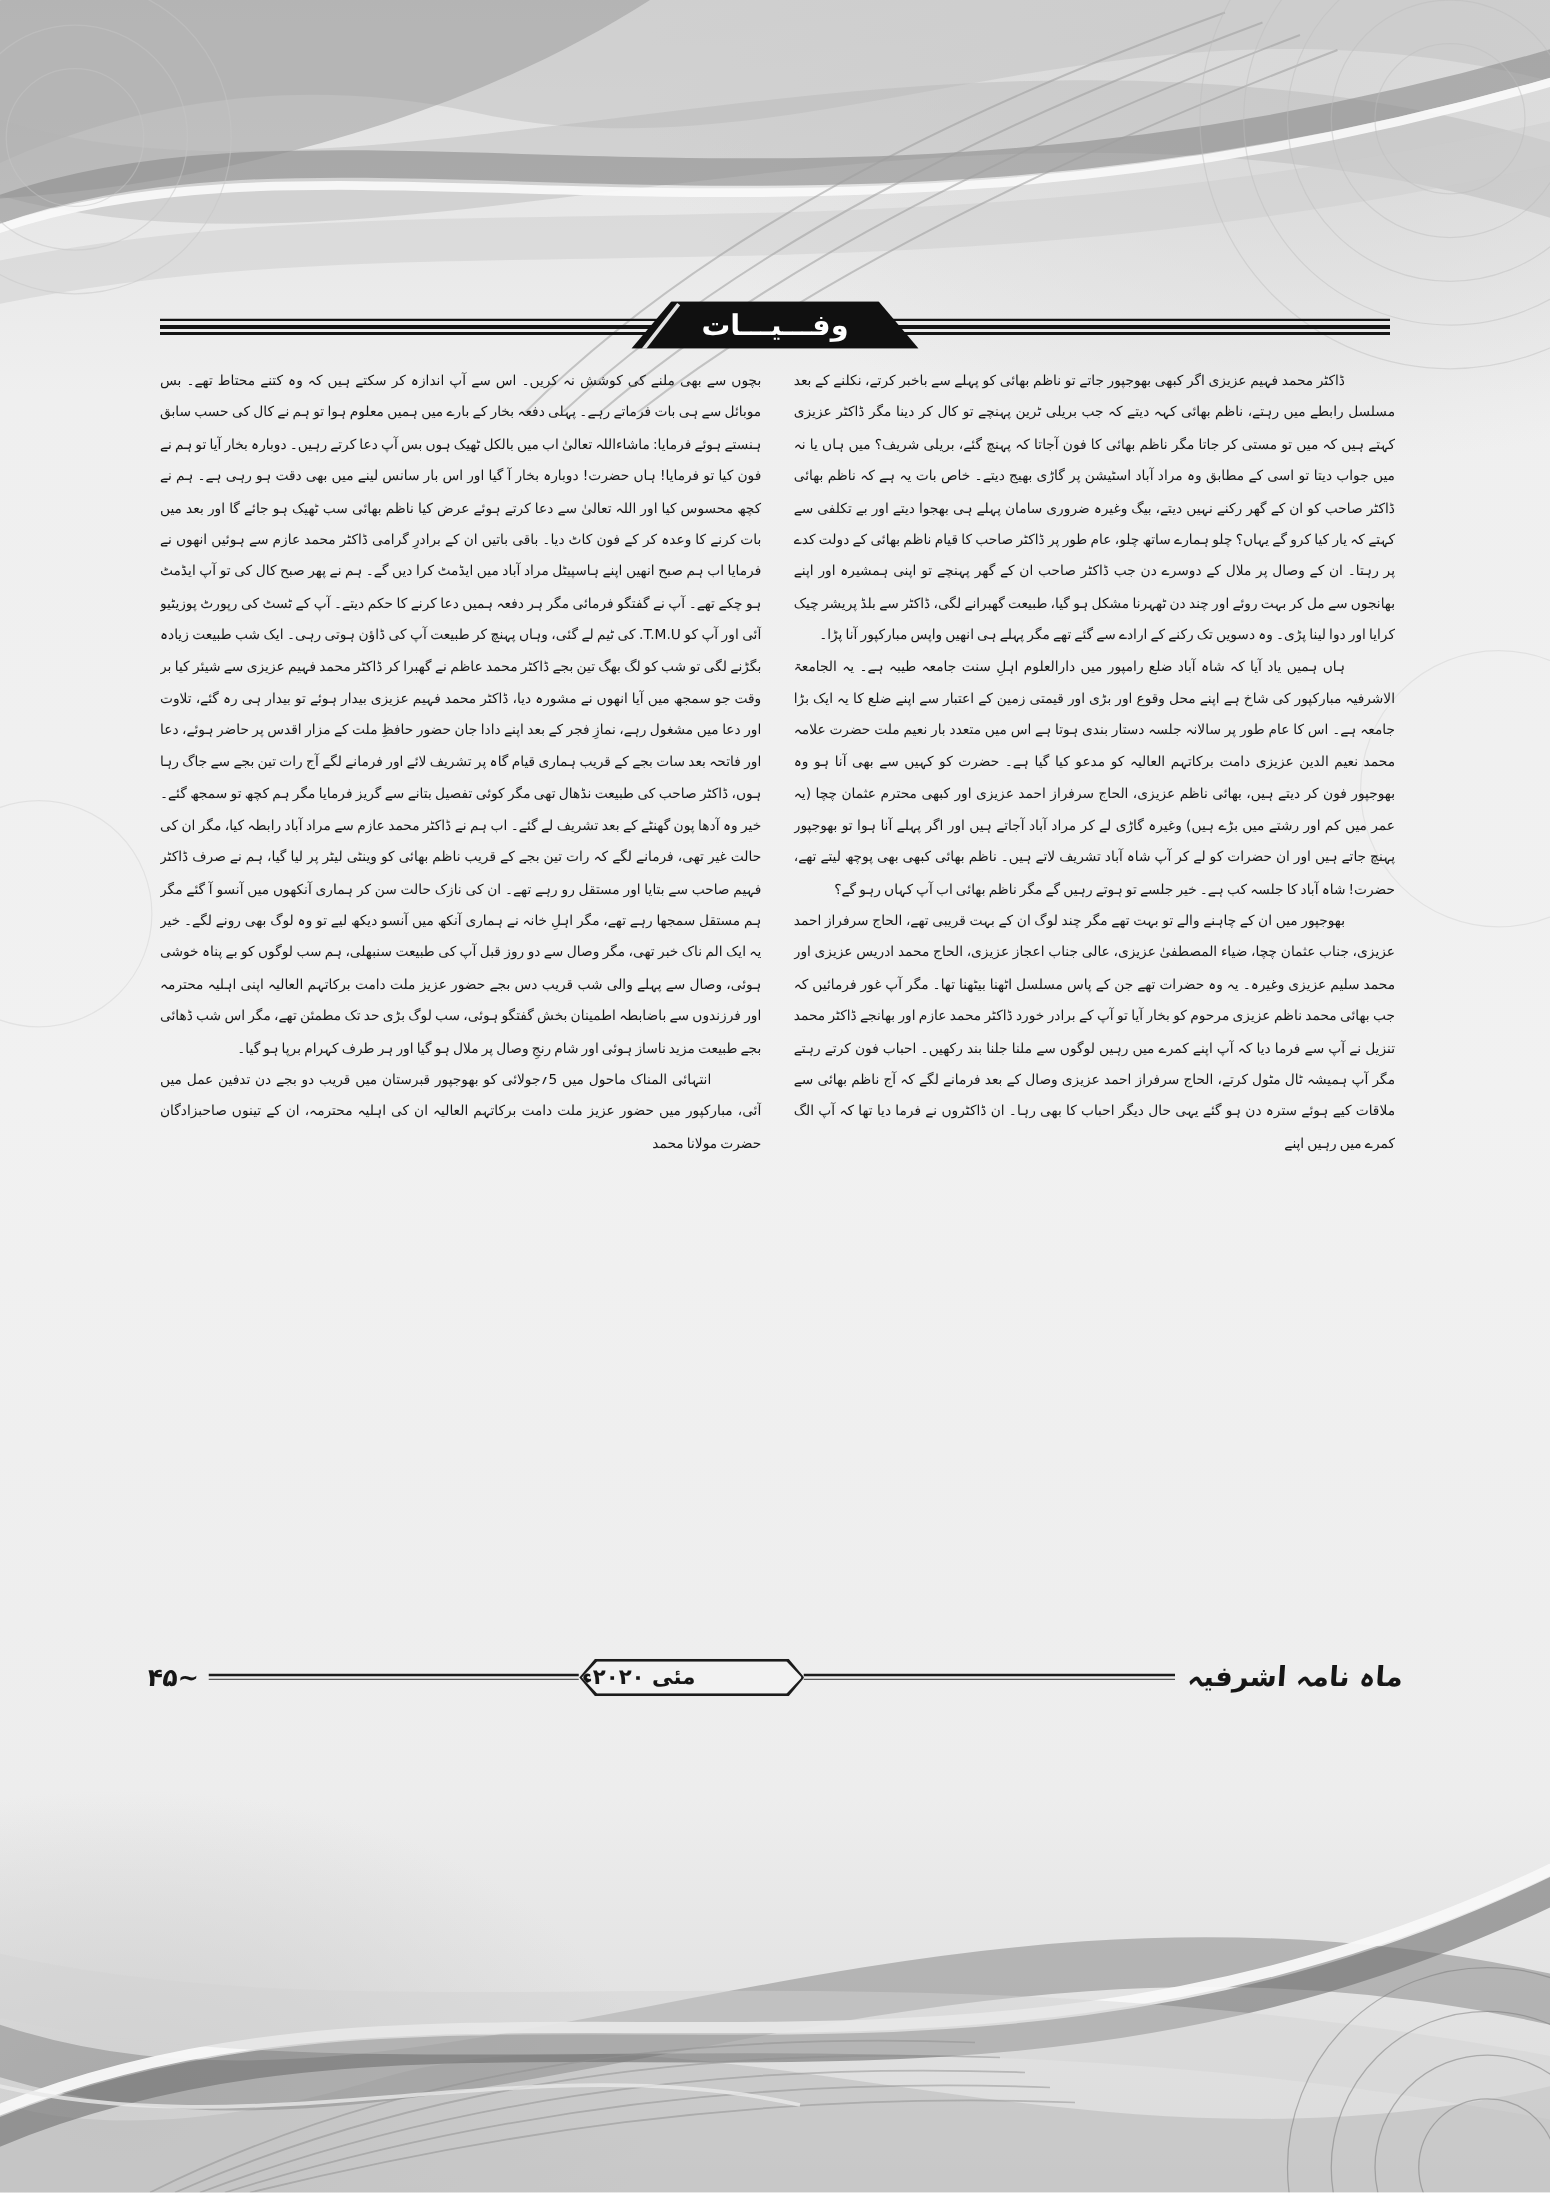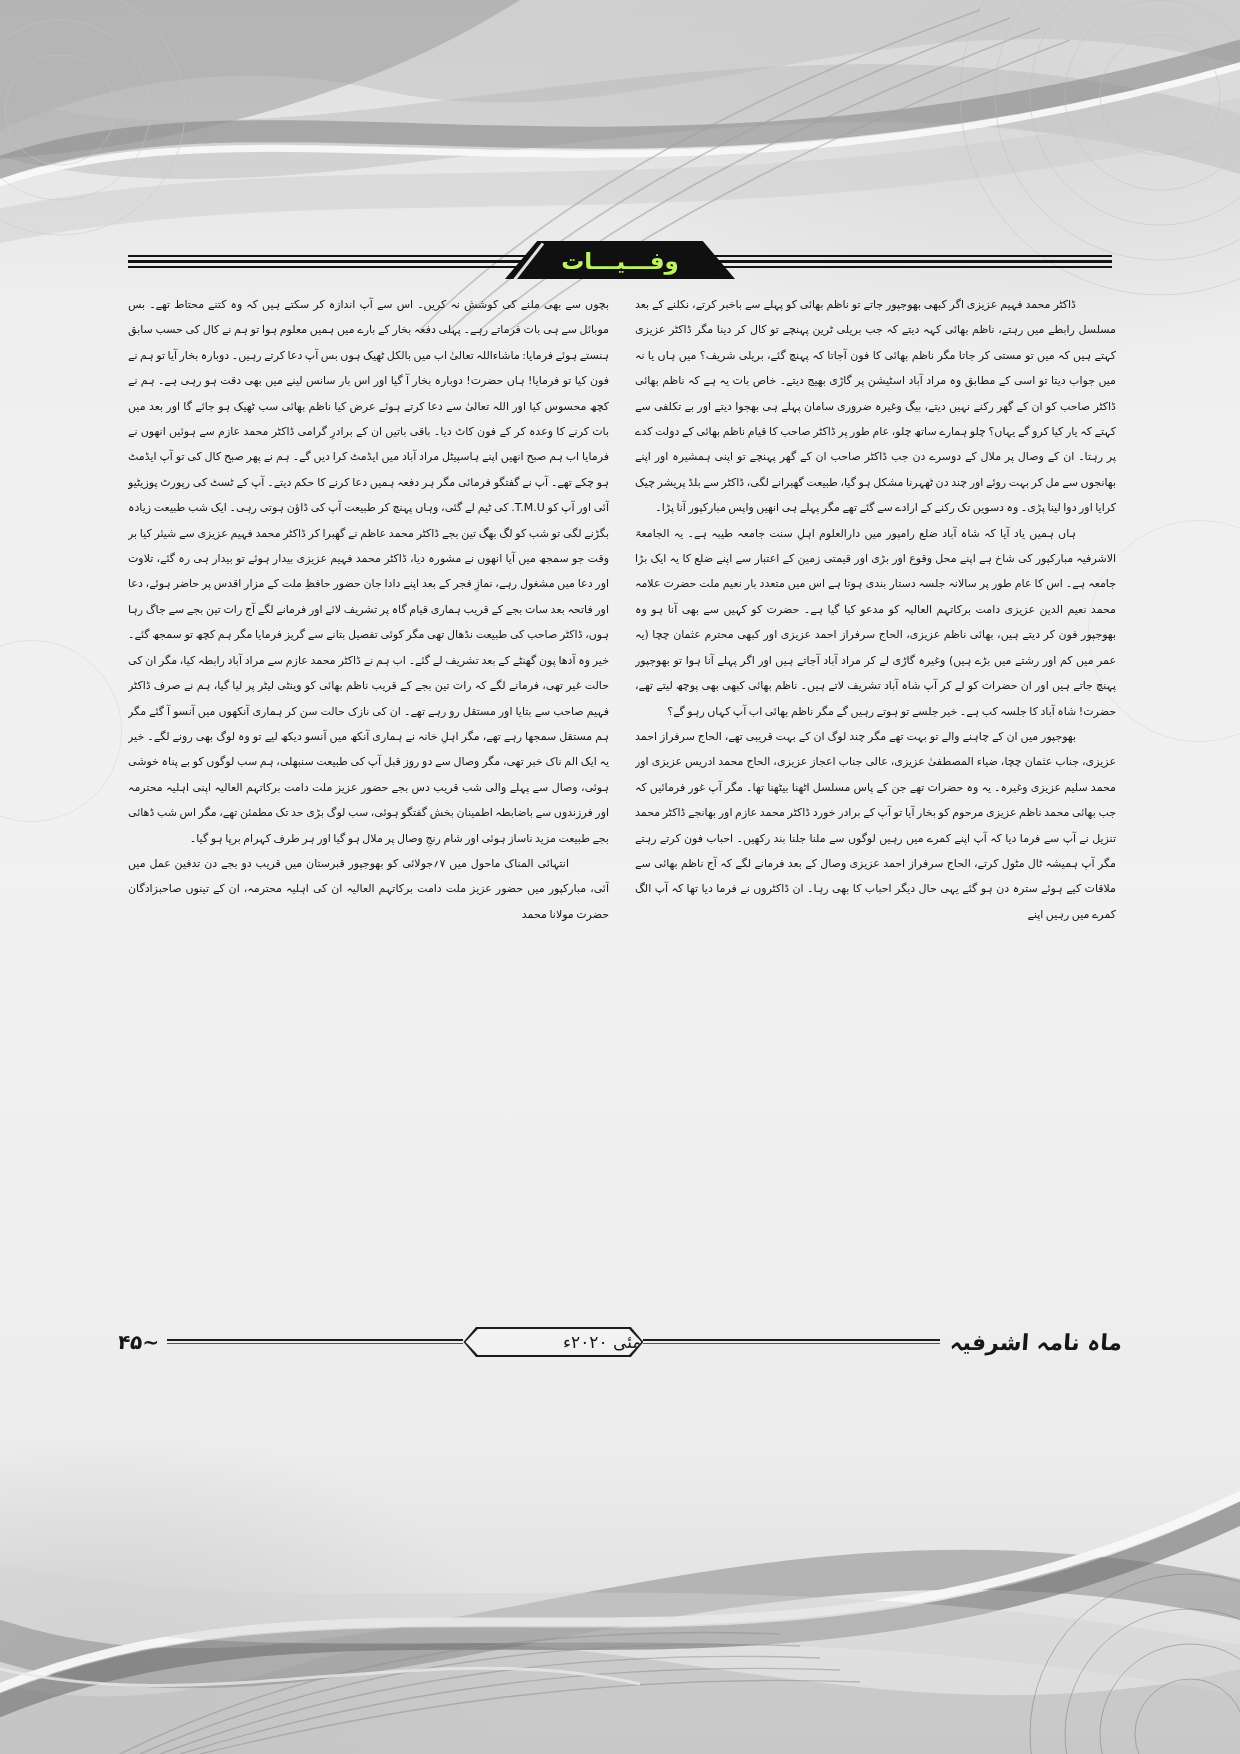--- a/index.html
+++ b/index.html
@@ -28,21 +28,21 @@
   .banner{
     position:absolute;left:50%;top:0;transform:translateX(-50%);
     width:230px;height:38px;background:#101010;
     clip-path:polygon(14% 0, 86% 0, 100% 100%, 0 100%);
     display:flex;align-items:center;justify-content:center;
   }
   .banner::after{
     content:"";position:absolute;left:18px;top:-4px;width:3px;height:60px;
     background:#fafafa;transform:rotate(38deg);opacity:.9;
   }
-  .banner-title{color:#bef264;font-size:23px;font-weight:bold;letter-spacing:1px;line-height:1;margin-top:2px;}
+  .banner-title{color:#ffffff;font-size:23px;font-weight:bold;letter-spacing:1px;line-height:1;margin-top:2px;}
 
   
   .content{
     position:absolute;top:292px;left:128px;right:124px;bottom:420px;
     display:flex;flex-direction:row;gap:26px;direction:rtl;
   }
   .col{
     flex:1 1 0;height:1062px;overflow:hidden;
     text-align:justify;text-justify:inter-word;
     font-size:11px;line-height:25.4px;
@@ -61,22 +61,22 @@
   .footer .rule::before{content:"";position:absolute;left:0;right:0;top:1px;height:2px;background:#1b1b1b;}
   .footer .rule::after{content:"";position:absolute;left:0;right:0;top:5px;height:1px;background:#555;}
   .date-tag{
     position:relative;width:180px;height:30px;background:#1b1b1b;
     clip-path:polygon(0 50%, 7% 0, 93% 0, 100% 50%, 93% 100%, 7% 100%);
     display:flex;align-items:center;justify-content:center;
   }
   .date-tag .inner{
     position:absolute;inset:2px;background:#f2f2f2;
     clip-path:polygon(0 50%, 7% 0, 93% 0, 100% 50%, 93% 100%, 7% 100%);
-    display:flex;align-items:center;justify-content:flex-start;
-    font-size:17px;font-weight:normal;
+    display:flex;align-items:center;justify-content:flex-end;
+    font-size:17px;font-weight:bold;
   }
   .page-no{font-size:20px;font-weight:bold;white-space:nowrap;padding-right:8px;transform:skewX(-6deg);}
 </style>
 </head>
 <body>
 
 <svg id="swirl-top" class="swirl" viewBox="0 0 1240 330" preserveAspectRatio="none">
   <path d="M-20,0 L1260,0 L1260,70 C900,-30 650,150 380,90 C220,55 80,90 -20,140 Z" fill="#c2c2c2" opacity="0.55"></path>
   <path d="M-20,0 L520,0 C380,90 180,150 -20,160 Z" fill="#9a9a9a" opacity="0.5"></path>
   <path d="M-20,120 C300,230 760,-10 1260,150" fill="none" stroke="#b3b3b3" stroke-width="58" opacity="0.4"></path>
@@ -138,21 +138,21 @@
 </div>
 
 <div class="content">
   <div class="col">
     <p>ڈاکٹر محمد فہیم عزیزی اگر کبھی بھوجپور جاتے تو ناظم بھائی کو پہلے سے باخبر کرتے، نکلنے کے بعد مسلسل رابطے میں رہتے، ناظم بھائی کہہ دیتے کہ جب بریلی ٹرین پہنچے تو کال کر دینا مگر ڈاکٹر عزیزی کہتے ہیں کہ میں تو مستی کر جاتا مگر ناظم بھائی کا فون آجاتا کہ پہنچ گئے، بریلی شریف؟ میں ہاں یا نہ میں جواب دیتا تو اسی کے مطابق وہ مراد آباد اسٹیشن پر گاڑی بھیج دیتے۔ خاص بات یہ ہے کہ ناظم بھائی ڈاکٹر صاحب کو ان کے گھر رکنے نہیں دیتے، بیگ وغیرہ ضروری سامان پہلے ہی بھجوا دیتے اور بے تکلفی سے کہتے کہ یار کیا کرو گے یہاں؟ چلو ہمارے ساتھ چلو، عام طور پر ڈاکٹر صاحب کا قیام ناظم بھائی کے دولت کدے پر رہتا۔ ان کے وصال پر ملال کے دوسرے دن جب ڈاکٹر صاحب ان کے گھر پہنچے تو اپنی ہمشیرہ اور اپنے بھانجوں سے مل کر بہت روئے اور چند دن ٹھہرنا مشکل ہو گیا، طبیعت گھبرانے لگی، ڈاکٹر سے بلڈ پریشر چیک کرایا اور دوا لینا پڑی۔ وہ دسویں تک رکنے کے ارادے سے گئے تھے مگر پہلے ہی انھیں واپس مبارکپور آنا پڑا۔</p>
     <p>ہاں ہمیں یاد آیا کہ شاہ آباد ضلع رامپور میں دارالعلوم اہلِ سنت جامعہ طیبہ ہے۔ یہ الجامعۃ الاشرفیہ مبارکپور کی شاخ ہے اپنے محل وقوع اور بڑی اور قیمتی زمین کے اعتبار سے اپنے ضلع کا یہ ایک بڑا جامعہ ہے۔ اس کا عام طور پر سالانہ جلسہ دستار بندی ہوتا ہے اس میں متعدد بار نعیم ملت حضرت علامہ محمد نعیم الدین عزیزی دامت برکاتہم العالیہ کو مدعو کیا گیا ہے۔ حضرت کو کہیں سے بھی آنا ہو وہ بھوجپور فون کر دیتے ہیں، بھائی ناظم عزیزی، الحاج سرفراز احمد عزیزی اور کبھی محترم عثمان چچا (یہ عمر میں کم اور رشتے میں بڑے ہیں) وغیرہ گاڑی لے کر مراد آباد آجاتے ہیں اور اگر پہلے آنا ہوا تو بھوجپور پہنچ جاتے ہیں اور ان حضرات کو لے کر آپ شاہ آباد تشریف لاتے ہیں۔ ناظم بھائی کبھی بھی پوچھ لیتے تھے، حضرت! شاہ آباد کا جلسہ کب ہے۔ خیر جلسے تو ہوتے رہیں گے مگر ناظم بھائی اب آپ کہاں رہو گے؟</p>
     <p>بھوجپور میں ان کے چاہنے والے تو بہت تھے مگر چند لوگ ان کے بہت قریبی تھے، الحاج سرفراز احمد عزیزی، جناب عثمان چچا، ضیاء المصطفیٰ عزیزی، عالی جناب اعجاز عزیزی، الحاج محمد ادریس عزیزی اور محمد سلیم عزیزی وغیرہ۔ یہ وہ حضرات تھے جن کے پاس مسلسل اٹھنا بیٹھنا تھا۔ مگر آپ غور فرمائیں کہ جب بھائی محمد ناظم عزیزی مرحوم کو بخار آیا تو آپ کے برادر خورد ڈاکٹر محمد عازم اور بھانجے ڈاکٹر محمد تنزیل نے آپ سے فرما دیا کہ آپ اپنے کمرے میں رہیں لوگوں سے ملنا جلنا بند رکھیں۔ احباب فون کرتے رہتے مگر آپ ہمیشہ ٹال مٹول کرتے، الحاج سرفراز احمد عزیزی وصال کے بعد فرمانے لگے کہ آج ناظم بھائی سے ملاقات کیے ہوئے سترہ دن ہو گئے یہی حال دیگر احباب کا بھی رہا۔ ان ڈاکٹروں نے فرما دیا تھا کہ آپ الگ کمرے میں رہیں اپنے</p>
   </div>
   <div class="col">
     <p class="no-indent">بچوں سے بھی ملنے کی کوشش نہ کریں۔ اس سے آپ اندازہ کر سکتے ہیں کہ وہ کتنے محتاط تھے۔ بس موبائل سے ہی بات فرماتے رہے۔ پہلی دفعہ بخار کے بارے میں ہمیں معلوم ہوا تو ہم نے کال کی حسب سابق ہنستے ہوئے فرمایا: ماشاءاللہ تعالیٰ اب میں بالکل ٹھیک ہوں بس آپ دعا کرتے رہیں۔ دوبارہ بخار آیا تو ہم نے فون کیا تو فرمایا! ہاں حضرت! دوبارہ بخار آ گیا اور اس بار سانس لینے میں بھی دقت ہو رہی ہے۔ ہم نے کچھ محسوس کیا اور اللہ تعالیٰ سے دعا کرتے ہوئے عرض کیا ناظم بھائی سب ٹھیک ہو جائے گا اور بعد میں بات کرنے کا وعدہ کر کے فون کاٹ دیا۔ باقی باتیں ان کے برادرِ گرامی ڈاکٹر محمد عازم سے ہوئیں انھوں نے فرمایا اب ہم صبح انھیں اپنے ہاسپیٹل مراد آباد میں ایڈمٹ کرا دیں گے۔ ہم نے پھر صبح کال کی تو آپ ایڈمٹ ہو چکے تھے۔ آپ نے گفتگو فرمائی مگر ہر دفعہ ہمیں دعا کرنے کا حکم دیتے۔ آپ کے ٹسٹ کی رپورٹ پوزیٹیو آئی اور آپ کو T.M.U. کی ٹیم لے گئی، وہاں پہنچ کر طبیعت آپ کی ڈاؤن ہوتی رہی۔ ایک شب طبیعت زیادہ بگڑنے لگی تو شب کو لگ بھگ تین بجے ڈاکٹر محمد عاظم نے گھبرا کر ڈاکٹر محمد فہیم عزیزی سے شیئر کیا بر وقت جو سمجھ میں آیا انھوں نے مشورہ دیا، ڈاکٹر محمد فہیم عزیزی بیدار ہوئے تو بیدار ہی رہ گئے، تلاوت اور دعا میں مشغول رہے، نمازِ فجر کے بعد اپنے دادا جان حضور حافظِ ملت کے مزار اقدس پر حاضر ہوئے، دعا اور فاتحہ بعد سات بجے کے قریب ہماری قیام گاہ پر تشریف لائے اور فرمانے لگے آج رات تین بجے سے جاگ رہا ہوں، ڈاکٹر صاحب کی طبیعت نڈھال تھی مگر کوئی تفصیل بتانے سے گریز فرمایا مگر ہم کچھ تو سمجھ گئے۔ خیر وہ آدھا پون گھنٹے کے بعد تشریف لے گئے۔ اب ہم نے ڈاکٹر محمد عازم سے مراد آباد رابطہ کیا، مگر ان کی حالت غیر تھی، فرمانے لگے کہ رات تین بجے کے قریب ناظم بھائی کو وینٹی لیٹر پر لیا گیا، ہم نے صرف ڈاکٹر فہیم صاحب سے بتایا اور مستقل رو رہے تھے۔ ان کی نازک حالت سن کر ہماری آنکھوں میں آنسو آ گئے مگر ہم مستقل سمجھا رہے تھے، مگر اہلِ خانہ نے ہماری آنکھ میں آنسو دیکھ لیے تو وہ لوگ بھی رونے لگے۔ خیر یہ ایک الم ناک خبر تھی، مگر وصال سے دو روز قبل آپ کی طبیعت سنبھلی، ہم سب لوگوں کو بے پناہ خوشی ہوئی، وصال سے پہلے والی شب قریب دس بجے حضور عزیز ملت دامت برکاتہم العالیہ اپنی اہلیہ محترمہ اور فرزندوں سے باضابطہ اطمینان بخش گفتگو ہوئی، سب لوگ بڑی حد تک مطمئن تھے، مگر اس شب ڈھائی بجے طبیعت مزید ناساز ہوئی اور شام رنجِ وصال پر ملال ہو گیا اور ہر طرف کہرام برپا ہو گیا۔</p>
-    <p>انتہائی المناک ماحول میں ۷؍جولائی کو بھوجپور قبرستان میں قریب دو بجے دن تدفین عمل میں آئی، مبارکپور میں حضور عزیز ملت دامت برکاتہم العالیہ ان کی اہلیہ محترمہ، ان کے تینوں صاحبزادگان حضرت مولانا محمد</p>
+    <p>انتہائی المناک ماحول میں 5؍جولائی کو بھوجپور قبرستان میں قریب دو بجے دن تدفین عمل میں آئی، مبارکپور میں حضور عزیز ملت دامت برکاتہم العالیہ ان کی اہلیہ محترمہ، ان کے تینوں صاحبزادگان حضرت مولانا محمد</p>
   </div>
 </div>
 
 <div class="footer">
   <span class="journal">ماہ نامہ اشرفیہ</span>
   <div class="rule"></div>
   <div class="date-tag">
     <div class="inner">
       <span>مئی ۲۰۲۰ء</span>
     </div>

